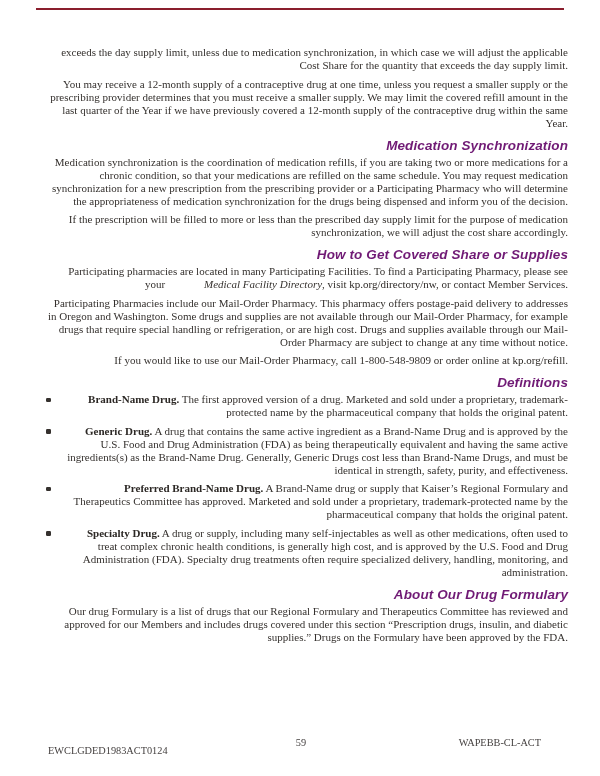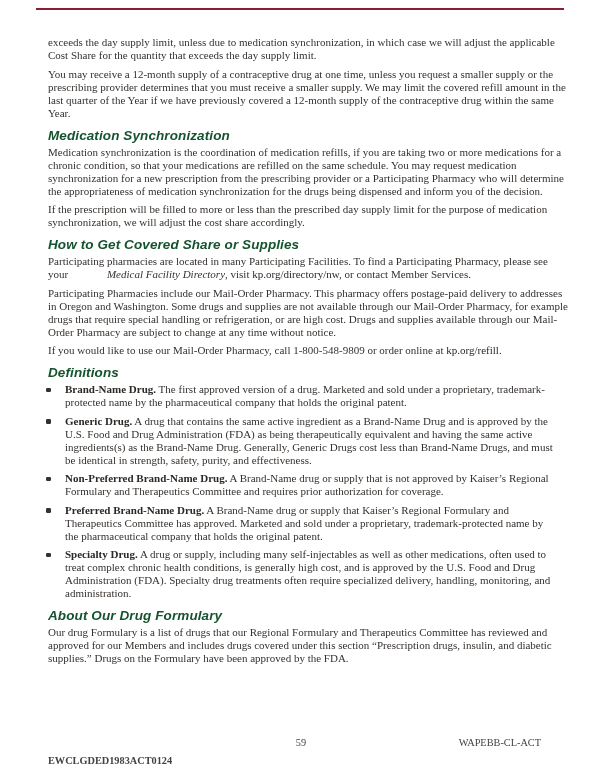--- a/index.html
+++ b/index.html
@@ -13,38 +13,38 @@
   .page {
     position: absolute; inset: 0;
     background: #ffffff;
   }
   .top-rule {
     position: absolute;
     top: 8px; left: 36px; width: 528px; height: 2px;
   }
   .content {
     position: absolute;
-    left: 48px; top: 36px; width: 520px;
+    left: 48px; top: 46px; width: 520px;
     color: #35312e;
     font-size: 11px;
     line-height: 13px;
-    text-align: left;
+    text-align: right;
   }
   .content p { margin: 0 0 5.5px 0; }
   h2.section-heading {
     font-family: "Liberation Sans", sans-serif;
     font-size: 13.5px;
     line-height: 15px;
     font-style: italic;
     font-weight: bold;
-    color: #14532d;
+    color: #701a75;
     margin: 8px 0 3px 0;
     letter-spacing: 0.1px;
   }
-  ul.def-list { list-style: none; margin: 0 12px 1px 0; padding: 0; }
+  ul.def-list { list-style: none; margin: 0 0 1px 0; padding: 0; }
   ul.def-list li {
     position: relative;
     padding-left: 17px;
     margin-bottom: 5.5px;
   }
   ul.def-list li .bullet-dot {
     position: absolute;
     left: -2px; top: 4.5px;
     width: 4.5px; height: 4.5px;
     background: #35312e;
@@ -52,21 +52,21 @@
   }
   .term { font-weight: bold; color: #2c2825; }
   .italic { font-style: italic; margin-left: 36px; }
   .bold { font-weight: normal; color: #2c2825; }
   .footer {
     position: absolute;
     left: 48px; top: 737px; width: 506px;
     font-size: 10.3px;
     color: #454140;
   }
-  .footer .f-left { position: absolute; left: 0; top: 18px; font-weight: bold; }
+  .footer .f-left { position: absolute; left: 0; top: 8px; }
   .footer .f-center { position: absolute; left: 50%; transform: translateX(-50%); top: 0; }
   .footer .f-right { position: absolute; right: 13px; top: 0; }
 </style>
 </head>
 <body>
 
 <div class="page">
 
   <div class="top-rule" style="background: rgb(138, 30, 45);"></div>
 
@@ -89,24 +89,20 @@
       <li>
         <span class="bullet-dot"></span>
         <span class="term">Brand-Name Drug.</span><span> The first approved version of a drug. Marketed and sold under a proprietary, trademark-protected name by the pharmaceutical company that holds the original patent.</span>
       </li>
       <li>
         <span class="bullet-dot"></span>
         <span class="term">Generic Drug.</span><span> A drug that contains the same active ingredient as a Brand-Name Drug and is approved by the U.S. Food and Drug Administration (FDA) as being therapeutically equivalent and having the same active ingredients(s) as the Brand-Name Drug. Generally, Generic Drugs cost less than Brand-Name Drugs, and must be identical in strength, safety, purity, and effectiveness.</span>
       </li>
       <li>
         <span class="bullet-dot"></span>
-        <span class="term">Non-Preferred Brand-Name Drug.</span><span> A Brand-Name drug or supply that is not approved by Kaiser’s Regional Formulary and Therapeutics Committee and requires prior authorization for coverage.</span>
-      </li>
-      <li>
-        <span class="bullet-dot"></span>
         <span class="term">Preferred Brand-Name Drug.</span><span> A Brand-Name drug or supply that Kaiser’s Regional Formulary and Therapeutics Committee has approved. Marketed and sold under a proprietary, trademark-protected name by the pharmaceutical company that holds the original patent.</span>
       </li>
       <li>
         <span class="bullet-dot"></span>
         <span class="term">Specialty Drug.</span><span> A drug or supply, including many self-injectables as well as other medications, often used to treat complex chronic health conditions, is generally high cost, and is approved by the U.S. Food and Drug Administration (FDA). Specialty drug treatments often require specialized delivery, handling, monitoring, and administration.</span>
       </li>
     </ul>
 
     <h2 class="section-heading">About Our Drug Formulary</h2>
     <p>Our drug Formulary is a list of drugs that our Regional Formulary and Therapeutics Committee has reviewed and approved for our Members and includes drugs covered under this section “Prescription drugs, insulin, and diabetic supplies.” Drugs on the Formulary have been approved by the FDA.</p>

